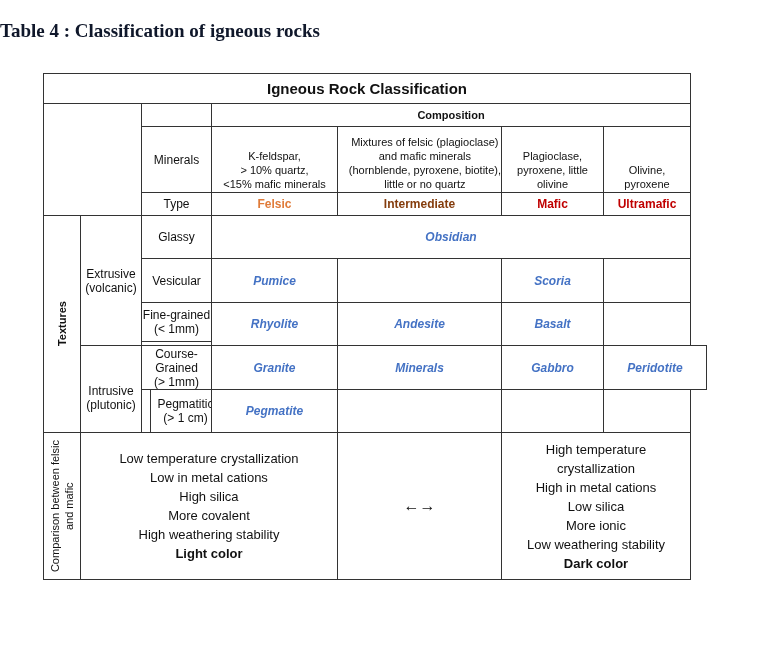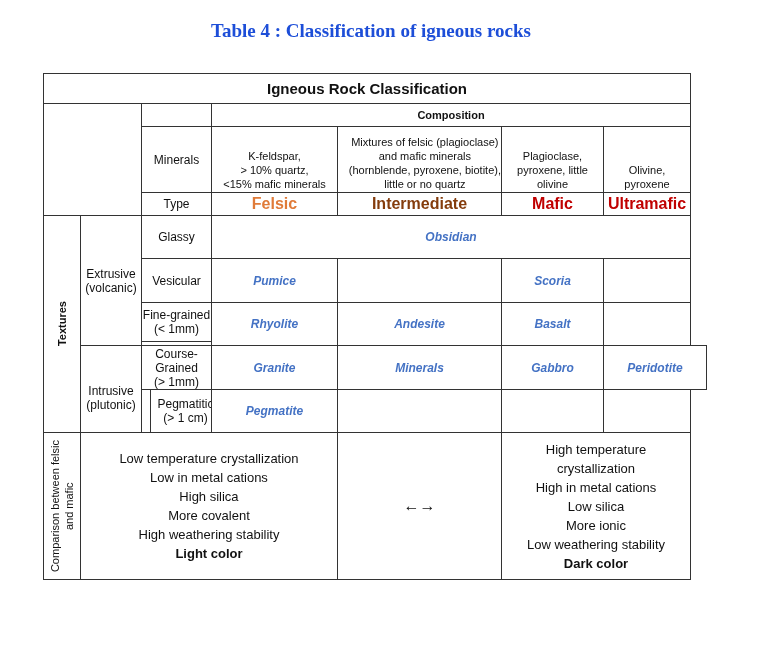--- a/index.html
+++ b/index.html
@@ -1,29 +1,29 @@
 <!DOCTYPE html>
 <html><head>
 <meta charset="utf-8">
 <style>
   html, body { margin: 0; padding: 0; background: #ffffff; }
   body { width: 758px; height: 645px; position: relative; overflow: hidden; }
   .caption {
-    position: absolute; left: 0; width: 742px; top: 20px; text-align: center;
-    font-family: "Liberation Serif", serif; font-weight: bold; font-size: 19px; color: #1d4ed8;
+    position: absolute; left: 0; width: 742px; top: 20px; text-align: left;
+    font-family: "Liberation Serif", serif; font-weight: bold; font-size: 19px; color: #0f172a;
   }
   .tbl { position: absolute; left: 0; top: 0; width: 758px; height: 645px;
          font-family: "Liberation Sans", sans-serif; color: #111; }
   .c { position: absolute; box-sizing: border-box; display: flex; align-items: center; justify-content: center;
        text-align: center; border: 1px solid #333; background: #fff; }
   .t-main { font-weight: bold; font-size: 15px; }
   .t-comp { font-weight: bold; font-size: 11px; }
   .t-small { font-size: 12px; line-height: 14px; }
   .t-min { font-size: 11px; line-height: 14px; }
-  .type { font-weight: bold; font-size: 16px; }
+  .type { font-weight: bold; font-size: 12px; }
   .rock { font-weight: bold; font-style: italic; font-size: 12px; color: #4472c4; }
   .vert { writing-mode: vertical-rl; transform: rotate(180deg); }
   .vert-txt { font-size: 11px; line-height: 14px; }
   .cmp { font-size: 13px; line-height: 19px; }
   .arrow { font-size: 16px; }
   .minerals-cell { align-items: flex-end; padding-bottom: 1px; }
 </style>
 </head>
 <body>
 

